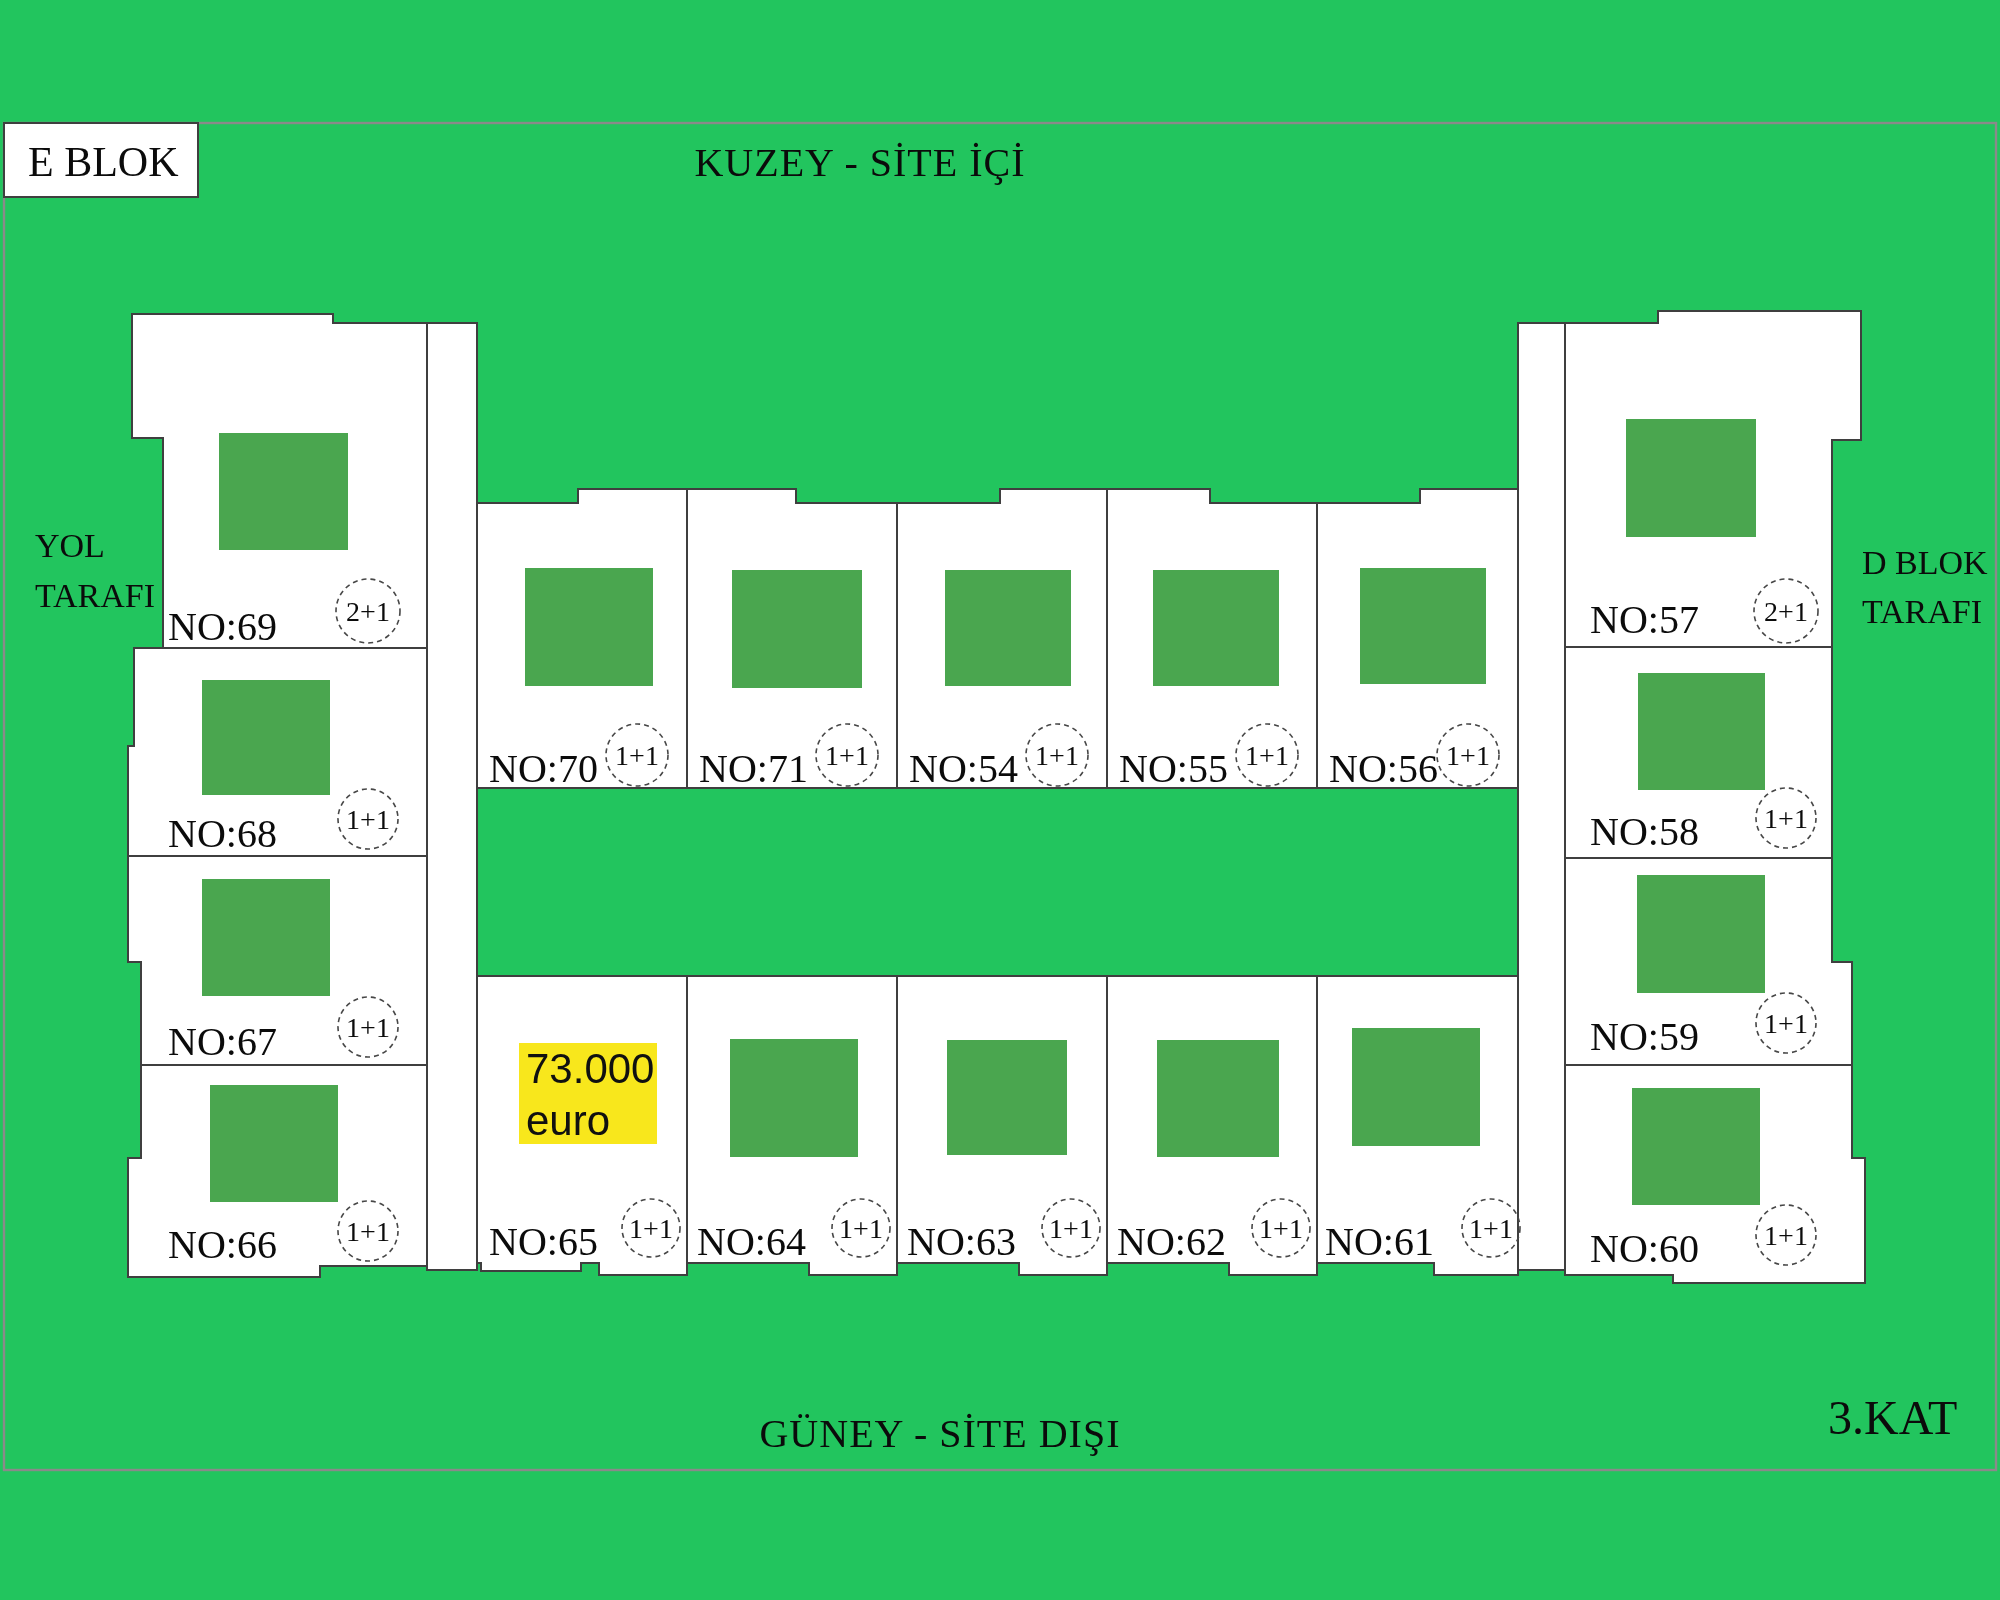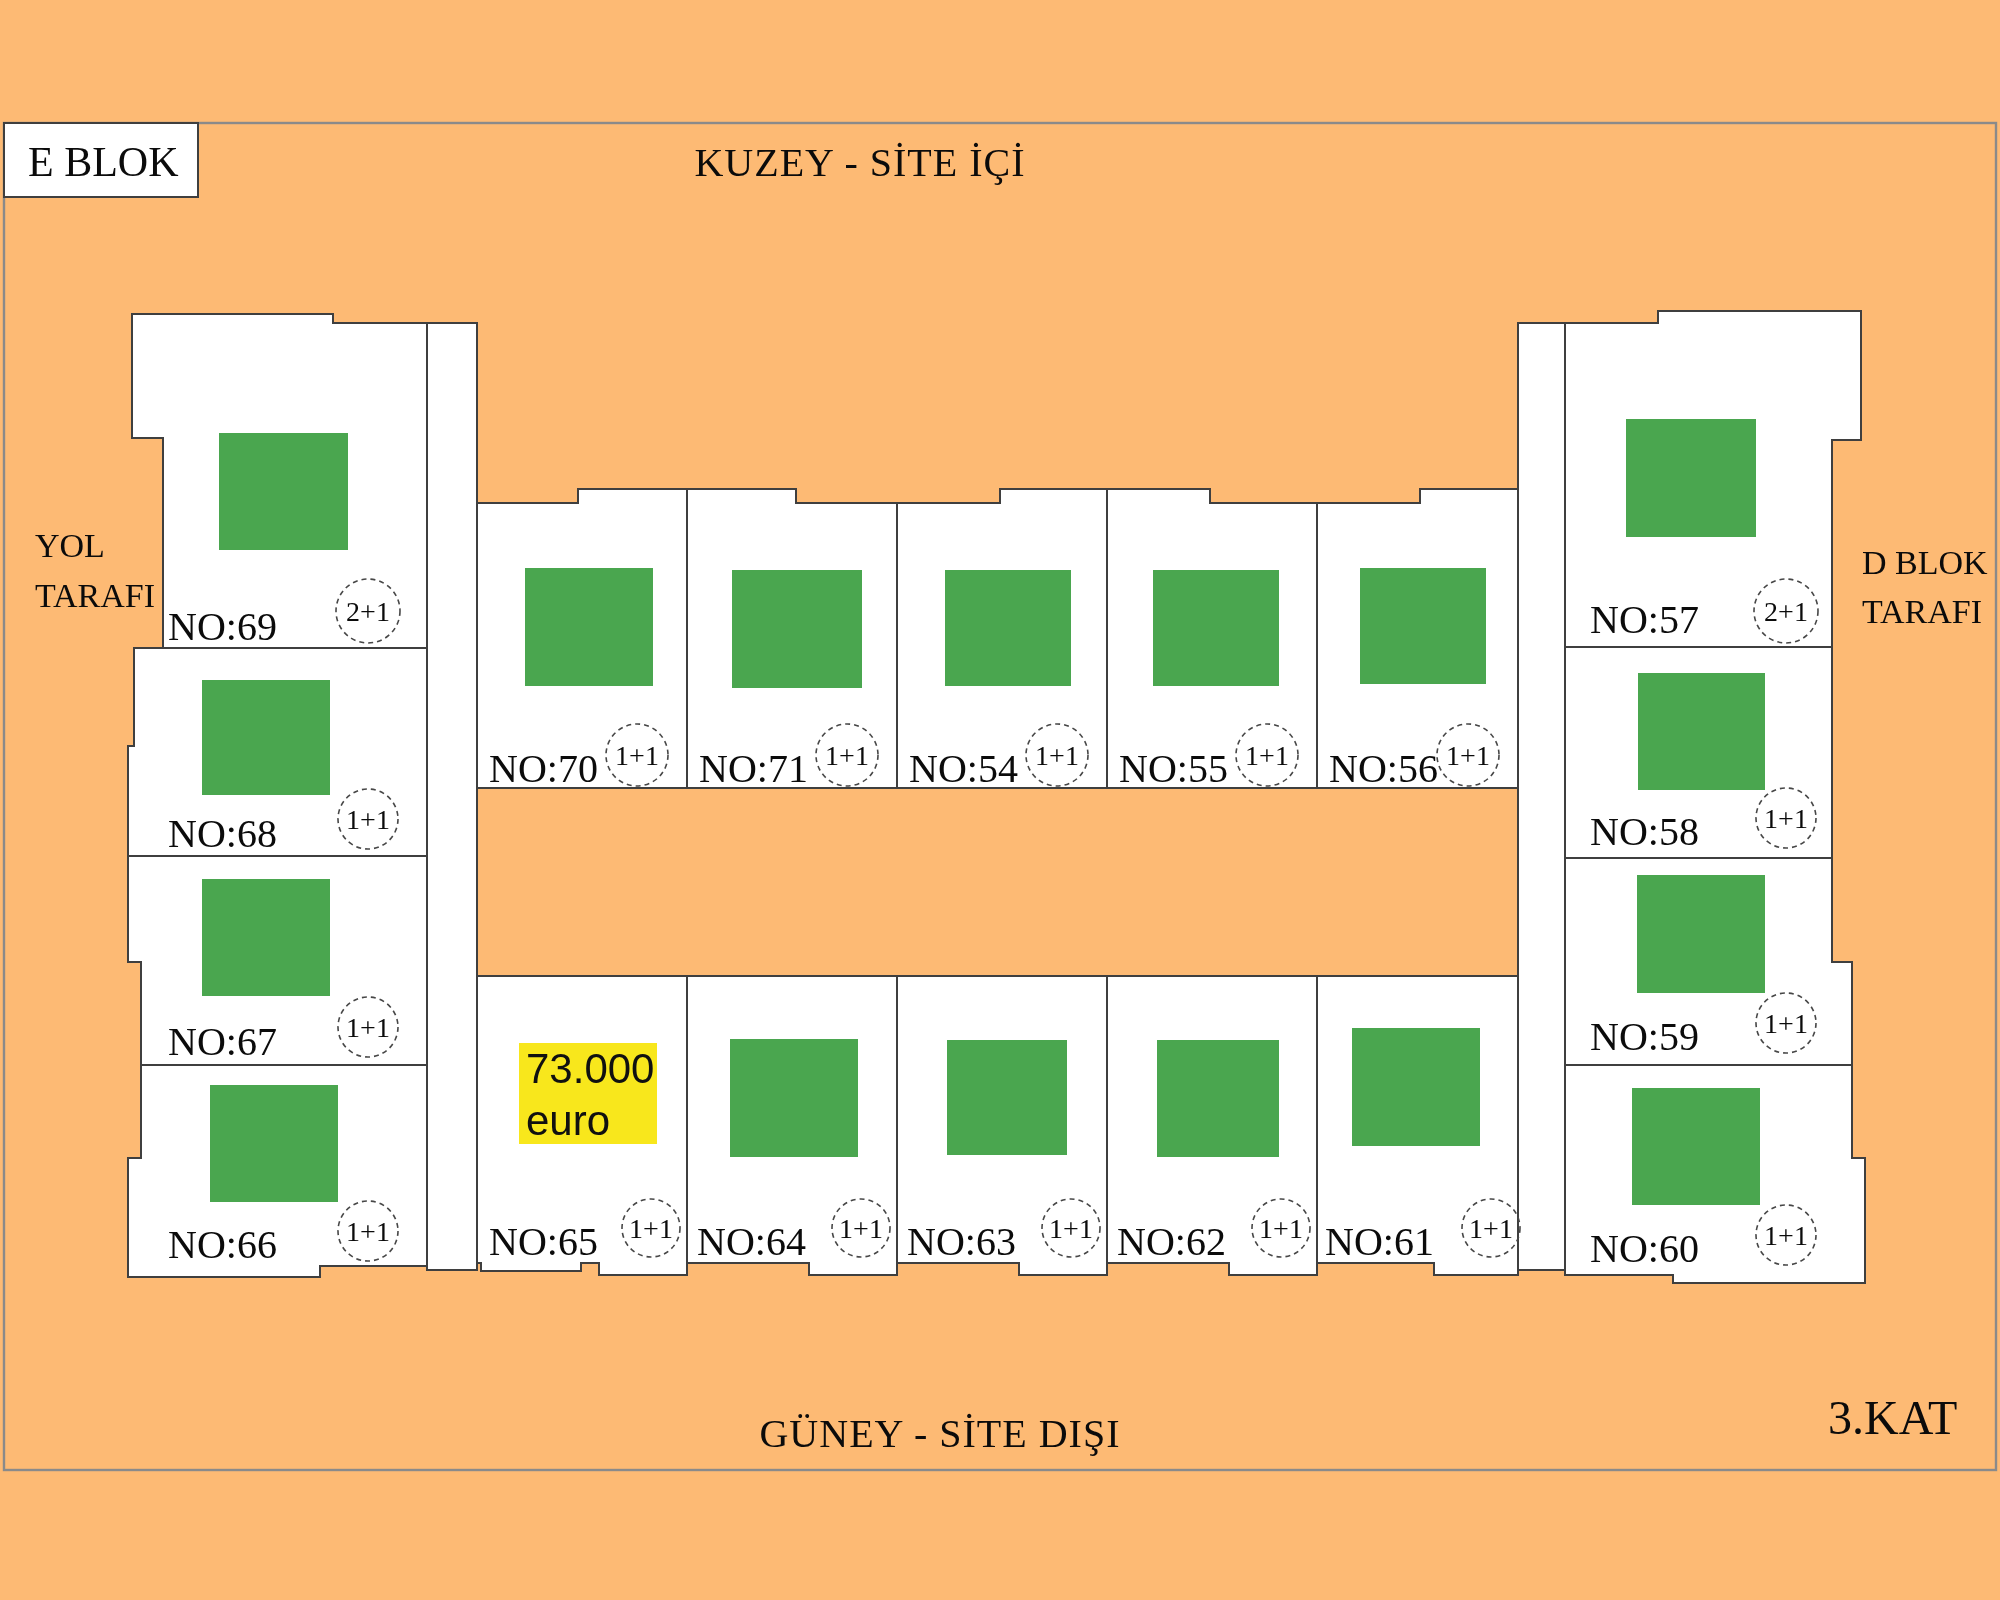--- a/index.html
+++ b/index.html
@@ -4,21 +4,21 @@
 <style>
   html, body {
     margin: 0;
     padding: 0;
     background: #ffffff;
   }
   .stage {
     width: 2000px;
     height: 1600px;
     position: relative;
-    background: #fdba74;
+    background: #22c55e;
     font-family: "Liberation Serif", "DejaVu Serif", serif;
   }
   svg { display: block; }
   text { user-select: none; }
   .wall        { fill: #ffffff; stroke: #3f3f3f; stroke-width: 2; }
   .frame       { fill: none; stroke: #8a8a8a; stroke-width: 2.4; }
   .blockbox    { fill: #ffffff; stroke: #3f3f3f; stroke-width: 2; }
   .marker      { stroke: none; }
   .unit-label  { font-family: "Liberation Serif", "DejaVu Serif", serif; font-size: 40px; fill: #0b0b0b; }
   .side-label  { font-family: "Liberation Serif", "DejaVu Serif", serif; font-size: 34px; fill: #0b0b0b; }

